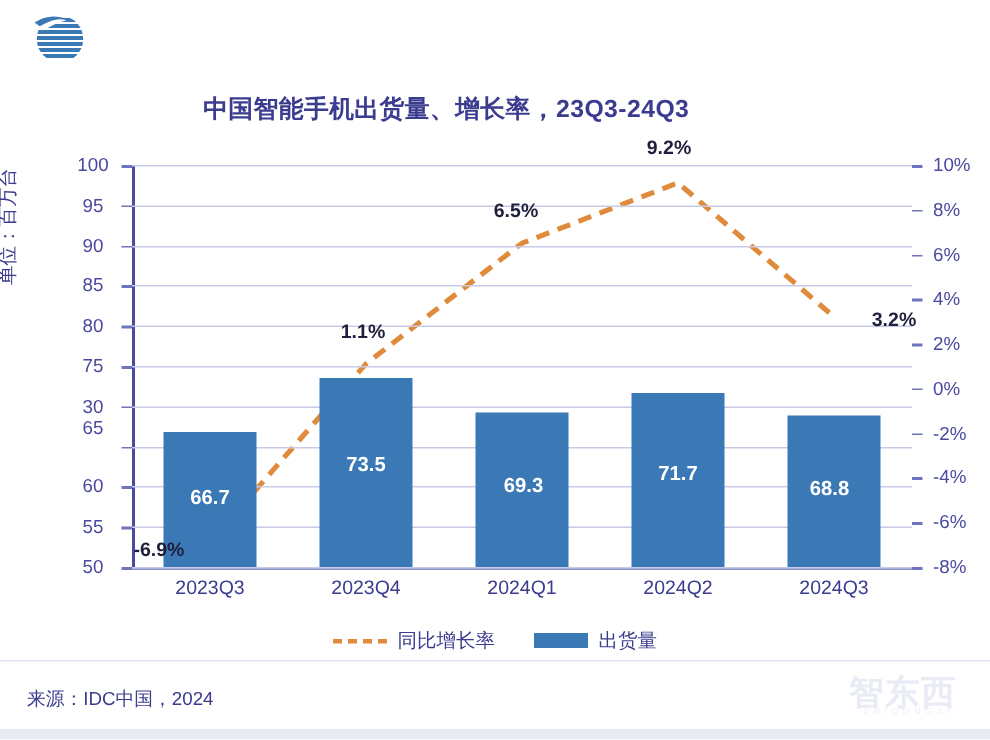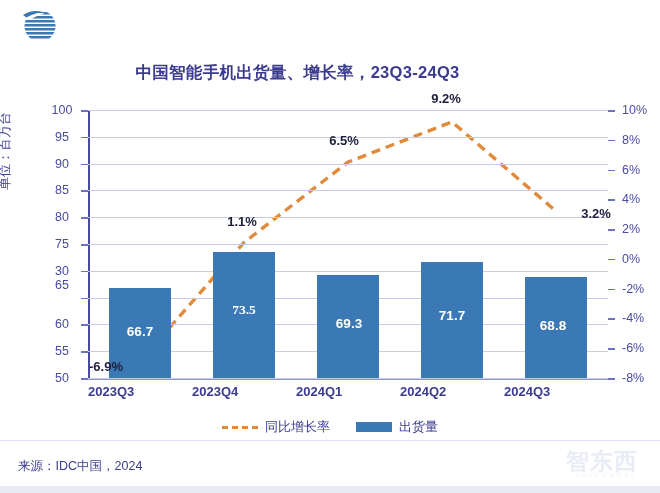--- a/index.html
+++ b/index.html
@@ -57,22 +57,22 @@
   }
 
   
   .line-label{
     position:absolute;font-size:13px;font-weight:700;color:#1f1f3d;
     white-space:nowrap;transform:translate(-50%,-50%);
   }
 
   
   .xlabel{
-    position:absolute;top:384px;text-align:left;
-    font-size:13px;color:#3b3b8f;font-weight:bold;
+    position:absolute;top:384px;text-align:center;
+    font-size:13px;color:#3b3b8f;
   }
 
   
   .legend{
     position:absolute;left:0;top:418px;width:660px;
     display:flex;justify-content:center;align-items:center;gap:26px;
   }
   .legend-item{display:flex;align-items:center;gap:7px;}
   .legend-swatch-bar{width:36px;height:10px;background:#3a79b6;}
   .legend-swatch-line{width:36px;height:0;border-top:3px dashed #e08a3c;}
@@ -185,21 +185,21 @@
       <div class="tick-r" style="position: absolute; left: 608px; top: 318.444px;"></div>
       <div class="ylabel-right" style="left: 622px; top: 348.222px;">-6%</div>
       <div class="tick-r" style="position: absolute; left: 608px; top: 348.222px;"></div>
       <div class="ylabel-right" style="left: 622px; top: 378px;">-8%</div>
       <div class="tick-r" style="position: absolute; left: 608px; top: 378px;"></div>
     </div>
   <div id="barlayer">
       <div class="bar" style="position: absolute; left: 109px; top: 288.488px; width: 62px; height: 89.512px; background: rgb(58, 121, 182);"></div>
       <div class="bar-label" style="position: absolute; left: 109px; width: 62px; top: 324.293px;">66.7</div>
       <div class="bar" style="position: absolute; left: 213px; top: 252.04px; width: 62px; height: 125.96px; background: rgb(58, 121, 182);"></div>
-      <div class="bar-label" style="position: absolute; left: 213px; width: 62px; top: 302.424px; font-family: Liberation Serif, serif;">73.5</div>
+      <div class="bar-label" style="position: absolute; left: 213px; width: 62px; top: 302.424px;">73.5</div>
       <div class="bar" style="position: absolute; left: 317px; top: 274.552px; width: 62px; height: 103.448px; background: rgb(58, 121, 182);"></div>
       <div class="bar-label" style="position: absolute; left: 317px; width: 64px; top: 315.931px;">69.3</div>
       <div class="bar" style="position: absolute; left: 421px; top: 261.688px; width: 62px; height: 116.312px; background: rgb(58, 121, 182);"></div>
       <div class="bar-label" style="position: absolute; left: 421px; width: 62px; top: 308.213px;">71.7</div>
       <div class="bar" style="position: absolute; left: 525px; top: 277.232px; width: 62px; height: 100.768px; background: rgb(58, 121, 182);"></div>
       <div class="bar-label" style="position: absolute; left: 525px; width: 56px; top: 317.539px;">68.8</div>
     </div>
   <div id="xlabellayer">
       <div class="xlabel" style="left: 88px; width: 104px;">2023Q3</div>
       <div class="xlabel" style="left: 192px; width: 104px;">2023Q4</div>

